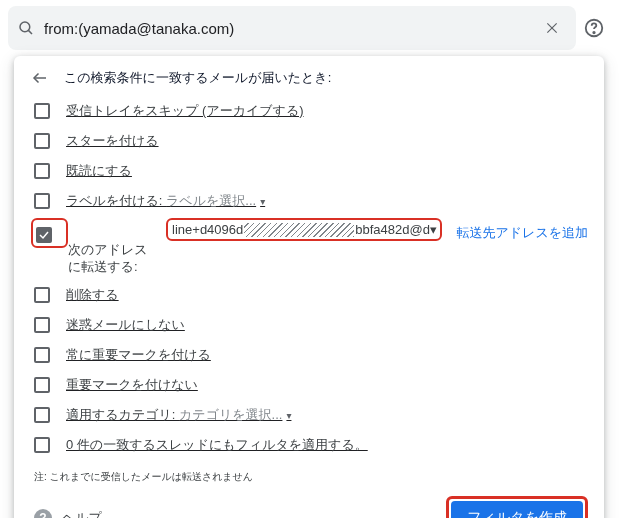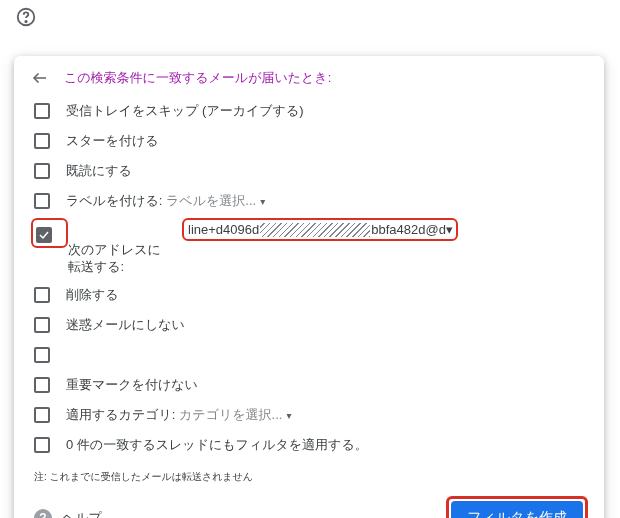--- a/index.html
+++ b/index.html
@@ -71,27 +71,28 @@
     margin-bottom: 8px;
   }
   .back-arrow {
     width: 20px; height:20px;
     display:flex;align-items:center;justify-content:center;
     color:#5f6368;
     cursor:pointer;
   }
   .card-header .title {
     font-size: 13px;
-    color:#a21caf;
+    color:#0f172a;
   }
   .row {
     display:flex;
     align-items:center;
     min-height: 30px;
     padding: 0 0 0 4px;
+    text-decoration: underline;
   }
   .row .cb {
     width: 16px; height:16px;
     border: 2px solid #5f6368;
     border-radius: 2px;
     margin-right: 16px;
     flex-shrink:0;
     display:flex;align-items:center;justify-content:center;
     cursor:pointer;
   }
@@ -212,20 +213,35 @@
     font-size:14px;
     cursor:pointer;
     text-decoration:underline;
   }
   svg { display:block; }
 </style>
 </head>
 <body>
 
 <div class="top-area">
+  <div class="search-bar">
+    <span class="glass">
+      <svg width="18" height="18" viewBox="0 0 24 24" fill="none" stroke="#5f6368" stroke-width="2">
+          <circle cx="10.5" cy="10.5" r="6.5"></circle>
+          <line x1="20" y1="20" x2="15.2" y2="15.2"></line>
+        </svg>
+    </span>
+    <input type="text" value="from:(yamada@tanaka.com)" style="">
+    <span class="clear">
+      <svg width="14" height="14" viewBox="0 0 24 24" stroke="#5f6368" stroke-width="2">
+          <line x1="4" y1="4" x2="20" y2="20"></line>
+          <line x1="20" y1="4" x2="4" y2="20"></line>
+        </svg>
+    </span>
+  </div>
   <div class="help-corner">
     <svg width="22" height="22" viewBox="0 0 24 24" fill="none" stroke="#5f6368" stroke-width="2">
         <circle cx="12" cy="12" r="9"></circle>
         <path d="M9.5 9.5a2.5 2.5 0 0 1 5 0c0 1.5-2.5 2-2.5 3.5"></path>
         <circle cx="12" cy="17" r="0.8" fill="#5f6368"></circle>
       </svg>
   </div>
 </div>
 
 <div class="card">
@@ -272,34 +288,36 @@
     </div>
     <span class="forward-label">次のアドレスに転送する:</span>
     <div class="address-box">
       <span class="address-inner">
         <span>line+d4096d</span>
           <span class="hatched"></span>
           <span>bbfa482d@d</span>
         <span class="dropdown-arrow">▾</span>
       </span>
     </div>
+    <span class="add-fwd">転送先アドレスを追加</span>
   </div>
 
   <div class="row">
     <span class="cb"></span>
     <span class="label">削除する</span>
   </div>
 
   <div class="row">
     <span class="cb"></span>
     <span class="label">迷惑メールにしない</span>
   </div>
 
   <div class="row">
     <span class="cb"></span>
+    <span class="label">常に重要マークを付ける</span>
   </div>
 
   <div class="row">
     <span class="cb"></span>
     <span class="label">重要マークを付けない</span>
   </div>
 
   <div class="row">
     <span class="cb"></span>
     <span class="label">

